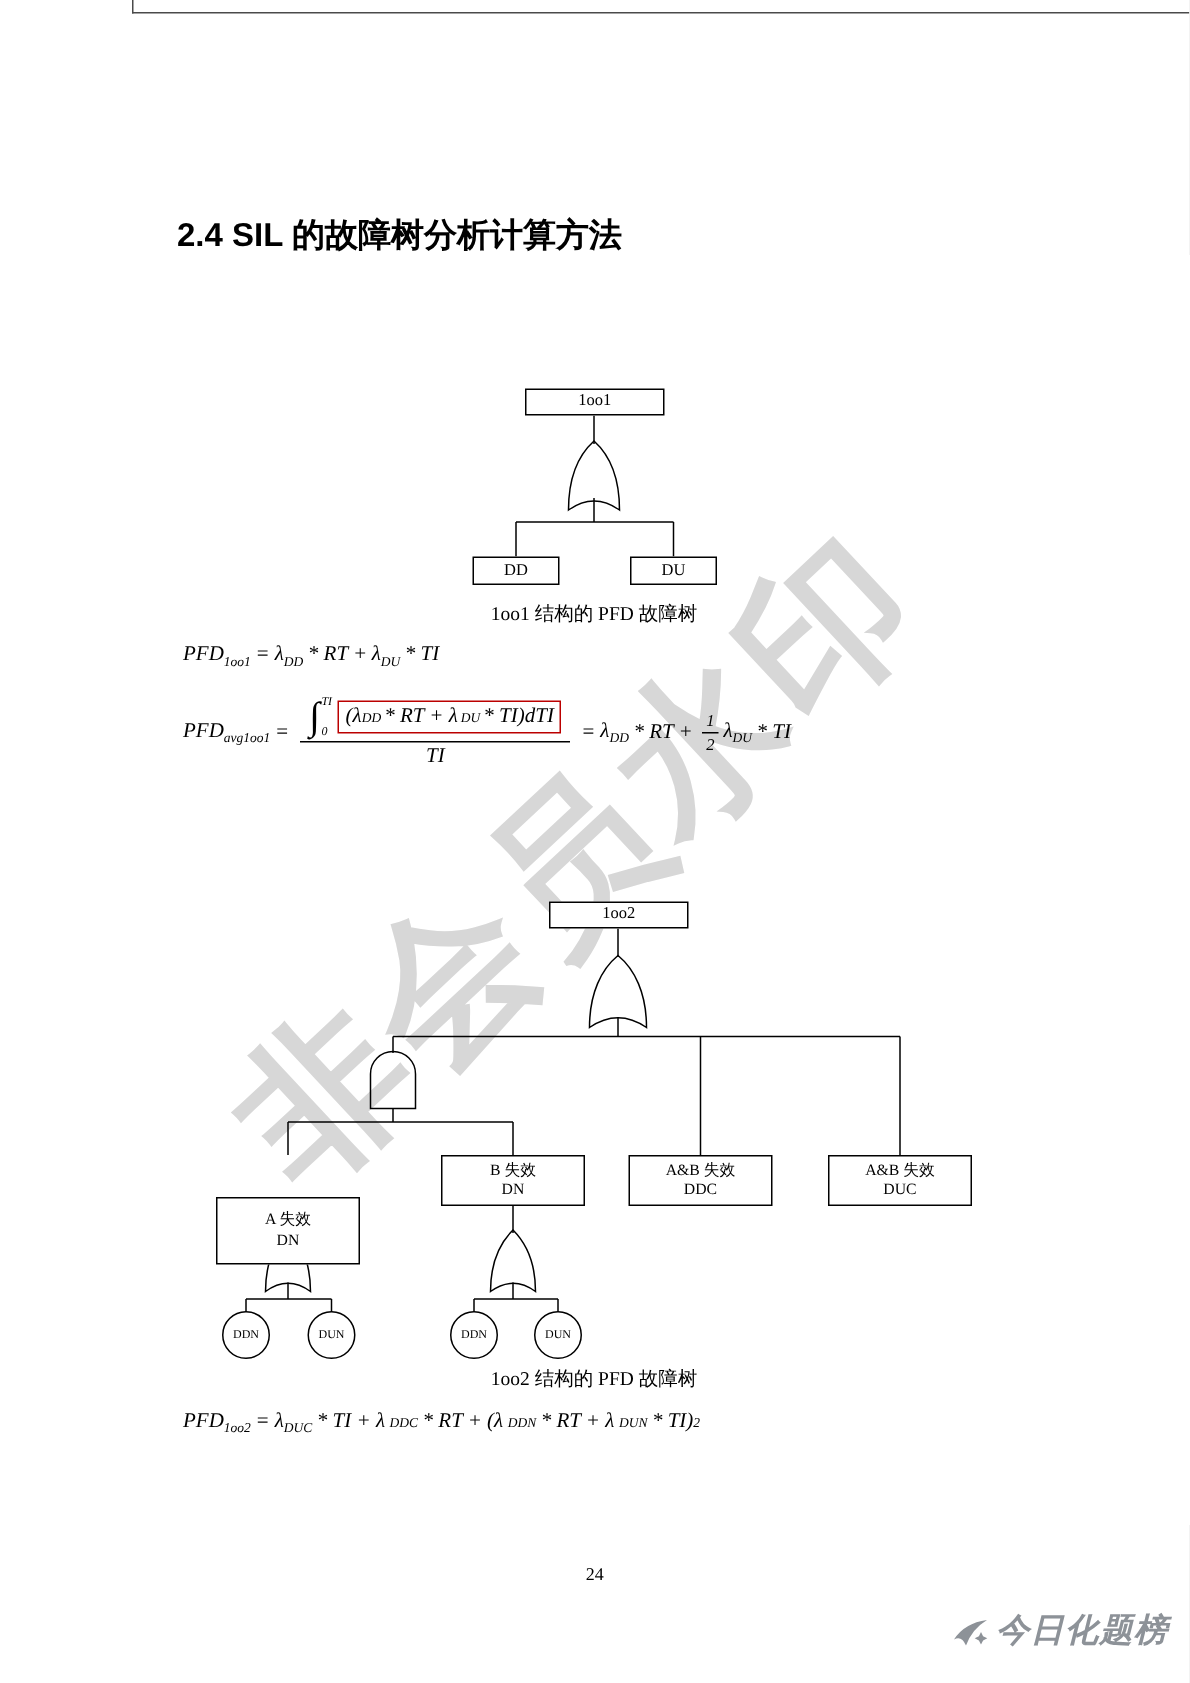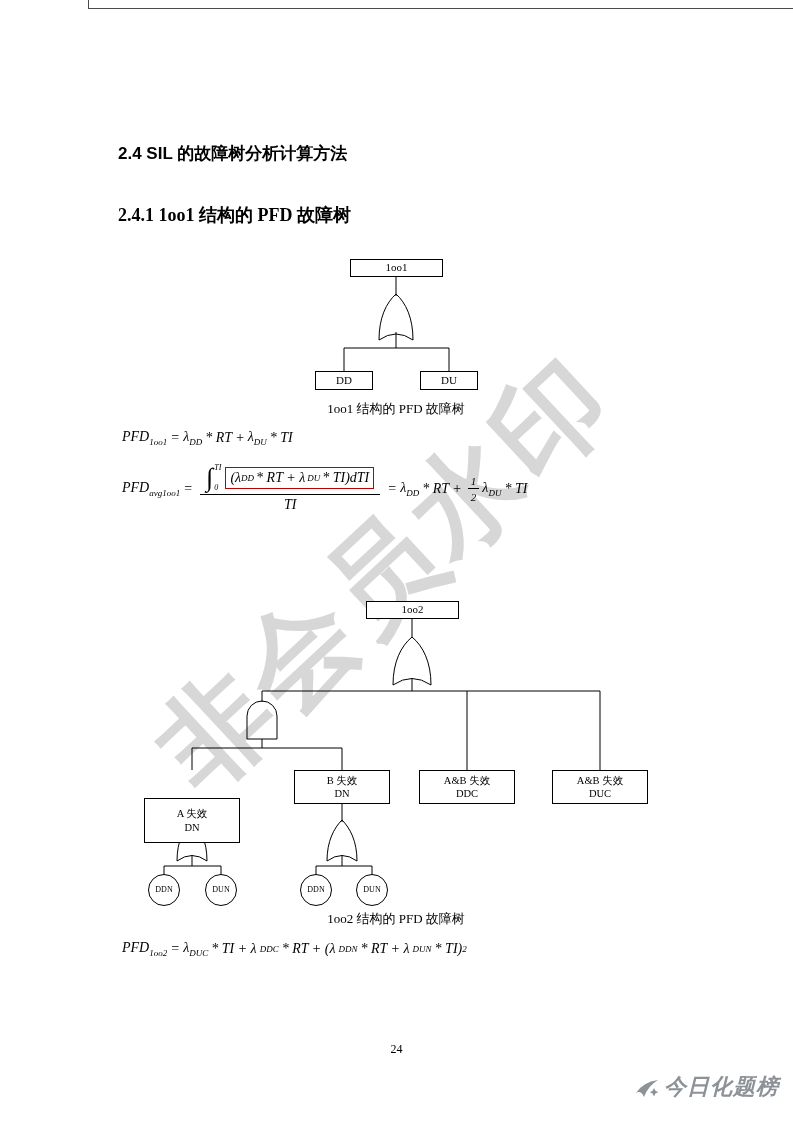--- a/index.html
+++ b/index.html
@@ -4,21 +4,21 @@
 <style>
   html,body{margin:0;padding:0;background:#e9e9e9;}
   .page{position:relative;width:793px;height:1122px;background:#ffffff;overflow:hidden;
         font-family:"Liberation Serif","DejaVu Serif",serif;color:#000;margin:0 auto;}
   .wm{position:absolute;left:45px;top:500px;width:680px;text-align:center;font-size:110px;
       color:#d7d7d7;transform:rotate(-43deg);transform-origin:center;z-index:0;
       letter-spacing:4px;white-space:nowrap;font-family:"DejaVu Sans",sans-serif;font-weight:bold;}
   .tline{position:absolute;background:#4a4a4a;z-index:1;}
   svg.lines{position:absolute;left:0;top:0;z-index:1;}
   .h-sans{position:absolute;z-index:2;font-family:"Liberation Sans","DejaVu Sans",sans-serif;
-          font-weight:bold;font-size:17px;}
+          font-weight:bold;font-size:22px;}
   .h-serif{position:absolute;z-index:2;font-weight:bold;font-size:18px;
            font-family:"Liberation Serif","DejaVu Serif",serif;}
   .node{position:absolute;z-index:2;border:1px solid #000;background:#fff;display:flex;
         align-items:center;justify-content:center;font-size:11px;line-height:1.25;
         text-align:center;box-sizing:border-box;}
   .node.two{flex-direction:column;font-size:10.5px;}
   .node.circle{border-radius:50%;font-size:8px;}
   .caption{position:absolute;z-index:2;text-align:center;font-size:13px;}
   .formula{position:absolute;z-index:2;font-style:italic;font-size:14px;white-space:nowrap;
            display:flex;align-items:center;}
@@ -43,21 +43,20 @@
 <body>
 
 <div class="page">
 
   <div class="wm">非会员水印</div>
 
   <div class="tline" style="left:88px;top:8px;width:705px;height:1px;"></div>
   <div class="tline" style="left:88px;top:0;width:1px;height:9px;"></div>
 
   <div class="h-sans" style="left:118px;top:142px;">2.4 SIL 的故障树分析计算方法</div>
-  <div class="h-serif" style="left:118px;top:203px;">2.4.1 1oo1 结构的 PFD 故障树</div>
 
   <svg class="lines" width="793" height="1122" viewBox="0 0 793 1122">
     <g stroke="#000" stroke-width="1" fill="none">
       <path d="M396 277 V296"></path>
       <path d="M396 294 C406 303 413 318 413 340 Q396 328 379 340 C379 318 386 303 396 294 Z"></path>
       <path d="M396 332 V348"></path>
       <path d="M344 348 H449"></path>
       <path d="M344 348 V371"></path>
       <path d="M449 348 V371"></path>
     </g>

